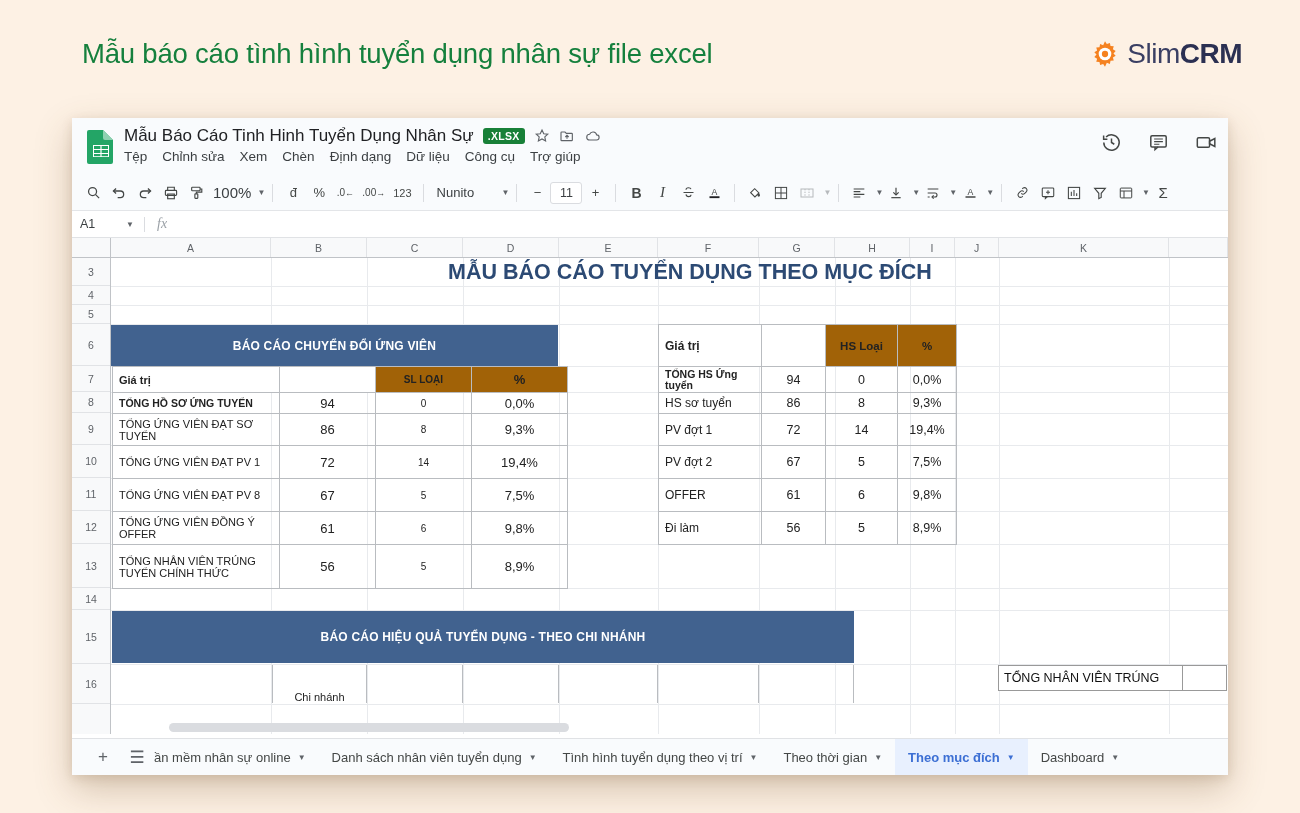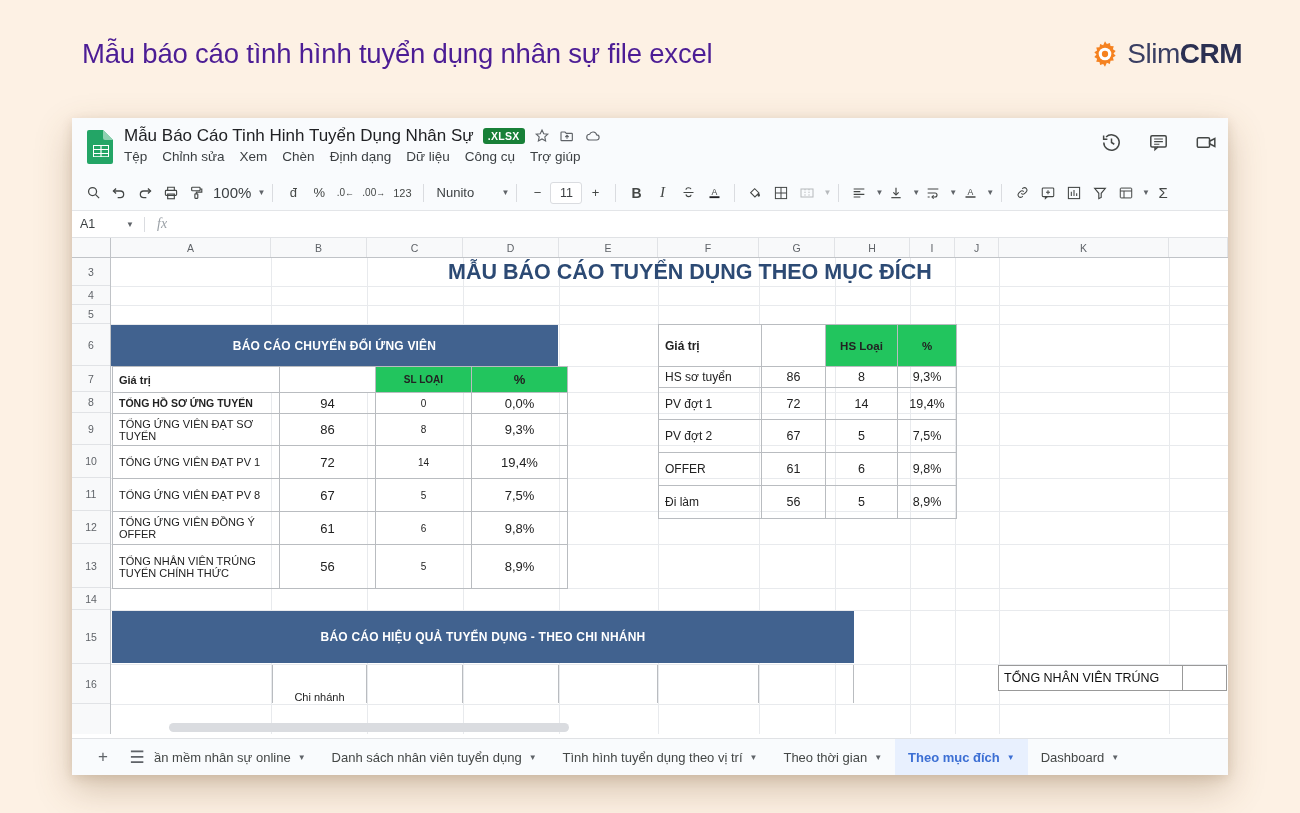--- a/index.html
+++ b/index.html
@@ -8,21 +8,21 @@
     overflow: hidden;
     background: #fdf1e4;
     font-family: "Liberation Sans", sans-serif;
   }
   .page { position: relative; width: 1300px; height: 813px; background: #fdf1e4; }
 
   
   .banner { position: absolute; top: 0; left: 0; width: 1300px; height: 105px; }
   .banner-title {
     position: absolute; left: 82px; top: 38px;
-    font-size: 27.5px; color: #4c1d95; letter-spacing: -0.2px;
+    font-size: 27.5px; color: #15803d; letter-spacing: -0.2px;
     white-space: nowrap; font-weight: 400;
   }
   .brand { position: absolute; right: 58px; top: 38px; display: flex; align-items: center; gap: 8px; }
   .brand-gear { width: 28px; height: 28px; display: block; }
   .brand-text { font-size: 28px; letter-spacing: -0.5px; color: #2b3052; white-space: nowrap; }
   .brand-text .b { font-weight: bold; }
   .brand-text .l { font-weight: 400; color: #3a3f63; }
 
   
   .win {
@@ -100,21 +100,21 @@
   
   .tbl { position: absolute; border-collapse: collapse; }
   .tbl td, .tbl th { border: 1px solid #b9bcc0; padding: 0 6px; font-size: 11px; color: #222; }
 
   table.t-left { table-layout: fixed; }
   table.t-left td { height: 25px; }
   .t-left .c-label { width: 167px; }
   .t-left .c-val { width: 96px; text-align: center; font-size: 13px; }
   .t-left .c-sl  { width: 96px; text-align: center; font-size: 10px; }
   .t-left .c-pc  { width: 96px; text-align: center; font-size: 13px; }
-  .hdr-gray { background: #22c55e; font-weight: bold; text-align: center; font-size: 11.5px; }
+  .hdr-gray { background: #a16207; font-weight: bold; text-align: center; font-size: 11.5px; }
   .hdr-white { background: #fff; }
   .red { color: #e8402a; font-weight: 600; font-size: 12px;}
   .bold { font-weight: bold; }
 
   table.t-right { table-layout: fixed; }
   .t-right .r-label { width: 103px; font-size: 12px; }
   .t-right .r-blank { width: 64px; }
   .t-right .r-hs { width: 72px; text-align: center; font-size: 12.5px; }
   .t-right .r-pc { width: 59px; text-align: center; font-size: 12.5px; }
 
@@ -512,20 +512,26 @@
 
           <table class="tbl t-right" style="left:547px; top:66px;">
             <tbody>
                 <tr>
               <td class="r-label hdr-white bold" style="height:42px;vertical-align:middle">Giá trị</td>
               <td class="r-blank hdr-white" style="height:42px"></td>
               <td class="r-hs hdr-gray" style="height:42px;font-size:11.5px">HS Loại</td>
               <td class="r-pc hdr-gray" style="height:42px;font-size:11.5px">%</td>
             </tr>
             <tr>
+              <td class="r-label bold" style="height:26px;font-size:10.5px;line-height:11px">TỔNG HS Ứng tuyển</td>
+              <td class="r-blank" style="height:26px;text-align:center;font-size:12.5px">94</td>
+              <td class="r-hs" style="height:26px">0</td>
+              <td class="r-pc" style="height:26px">0,0%</td>
+            </tr>
+            <tr>
               <td class="r-label" style="height:21px">HS sơ tuyển</td>
               <td class="r-blank" style="height:21px;text-align:center;font-size:12.5px">86</td>
               <td class="r-hs" style="height:21px">8</td>
               <td class="r-pc" style="height:21px">9,3%</td>
             </tr>
             <tr>
               <td class="r-label" style="height:32px">PV đợt 1</td>
               <td class="r-blank" style="height:32px;text-align:center;font-size:12.5px">72</td>
               <td class="r-hs" style="height:32px">14</td>
               <td class="r-pc" style="height:32px">19,4%</td>

